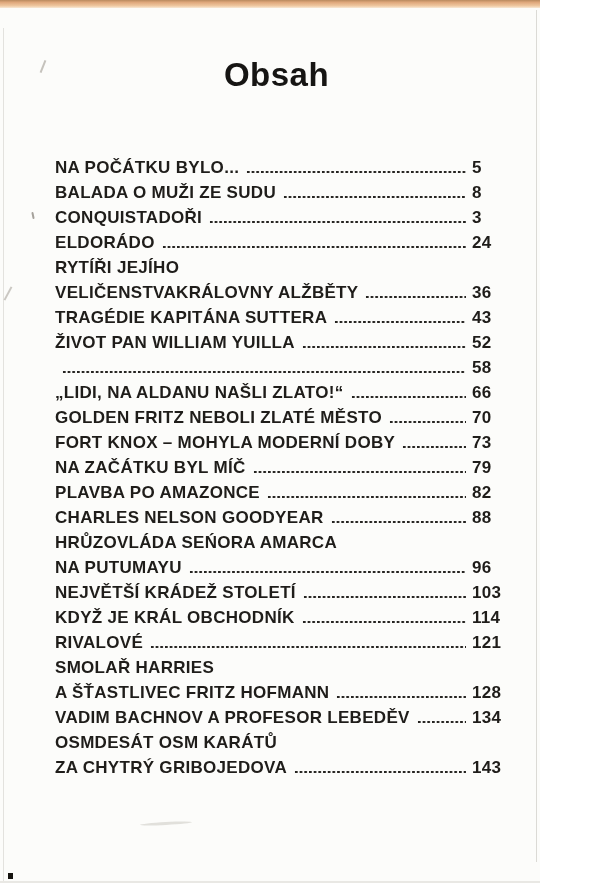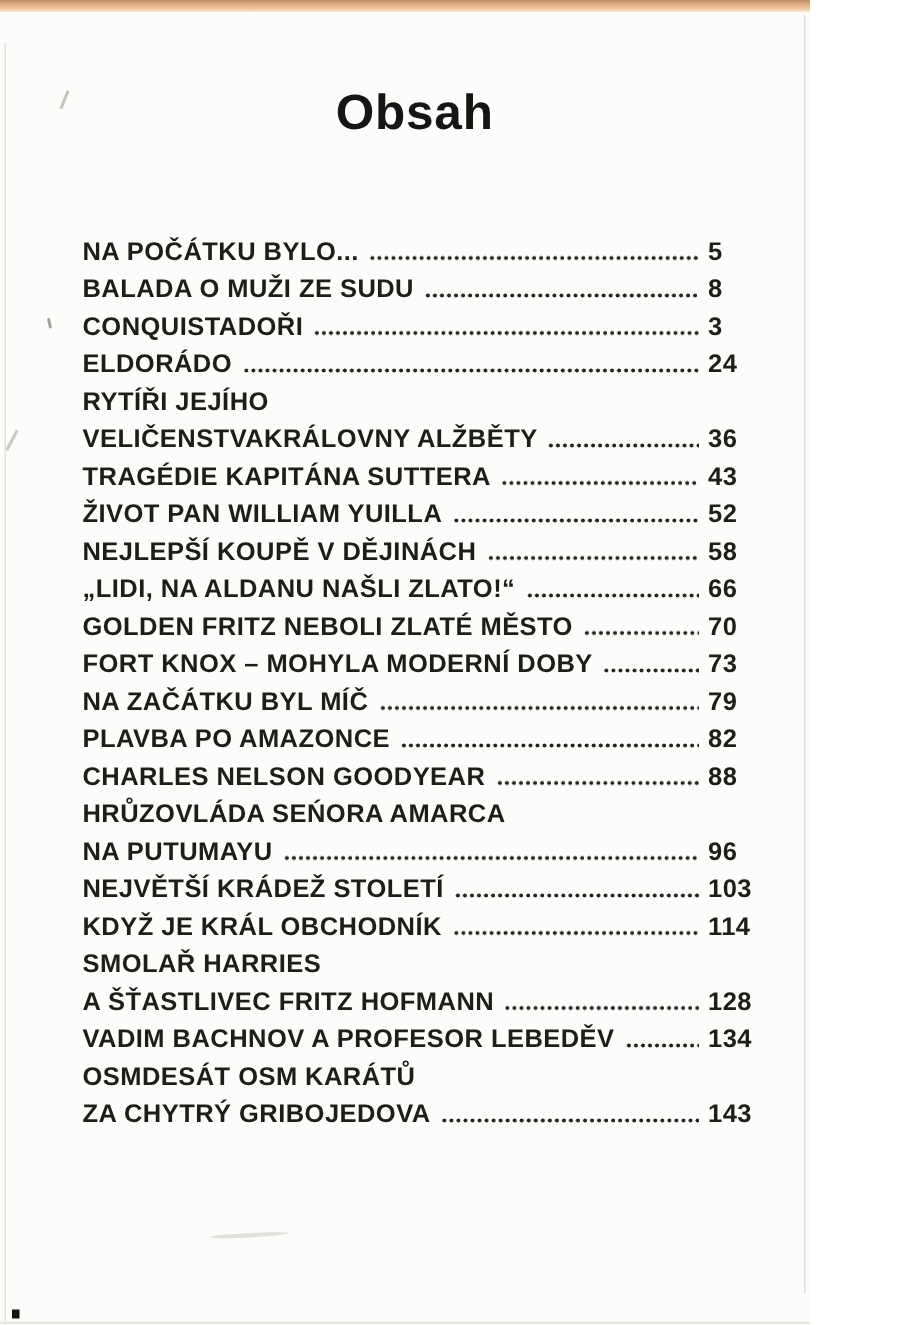--- a/index.html
+++ b/index.html
@@ -161,21 +161,20 @@
     <span class="toc-label">TRAGÉDIE KAPITÁNA SUTTERA</span>
     <span class="toc-dots"></span>
     <span class="toc-page">43</span>
   </div>
       <div class="toc-row">
     <span class="toc-label">ŽIVOT PAN WILLIAM YUILLA</span>
     <span class="toc-dots"></span>
     <span class="toc-page">52</span>
   </div>
       <div class="toc-row">
-    <span class="toc-label">NEJLEPŠÍ KOUPĚ V DĚJINÁCH</span>
     <span class="toc-dots"></span>
     <span class="toc-page">58</span>
   </div>
       <div class="toc-row">
     <span class="toc-label">„LIDI, NA ALDANU NAŠLI ZLATO!“</span>
     <span class="toc-dots"></span>
     <span class="toc-page">66</span>
   </div>
       <div class="toc-row">
     <span class="toc-label">GOLDEN FRITZ NEBOLI ZLATÉ MĚSTO</span>
@@ -213,20 +212,25 @@
   </div>
       <div class="toc-row">
     <span class="toc-label">NEJVĚTŠÍ KRÁDEŽ STOLETÍ</span>
     <span class="toc-dots"></span>
     <span class="toc-page">103</span>
   </div>
       <div class="toc-row">
     <span class="toc-label">KDYŽ JE KRÁL OBCHODNÍK</span>
     <span class="toc-dots"></span>
     <span class="toc-page">114</span>
+  </div>
+      <div class="toc-row">
+    <span class="toc-label">RIVALOVÉ</span>
+    <span class="toc-dots"></span>
+    <span class="toc-page">121</span>
   </div>
       <div class="toc-row">
     <span class="toc-label">SMOLAŘ HARRIES</span>
 
   </div>
       <div class="toc-row">
     <span class="toc-label">A ŠŤASTLIVEC FRITZ HOFMANN</span>
     <span class="toc-dots"></span>
     <span class="toc-page">128</span>
   </div>

